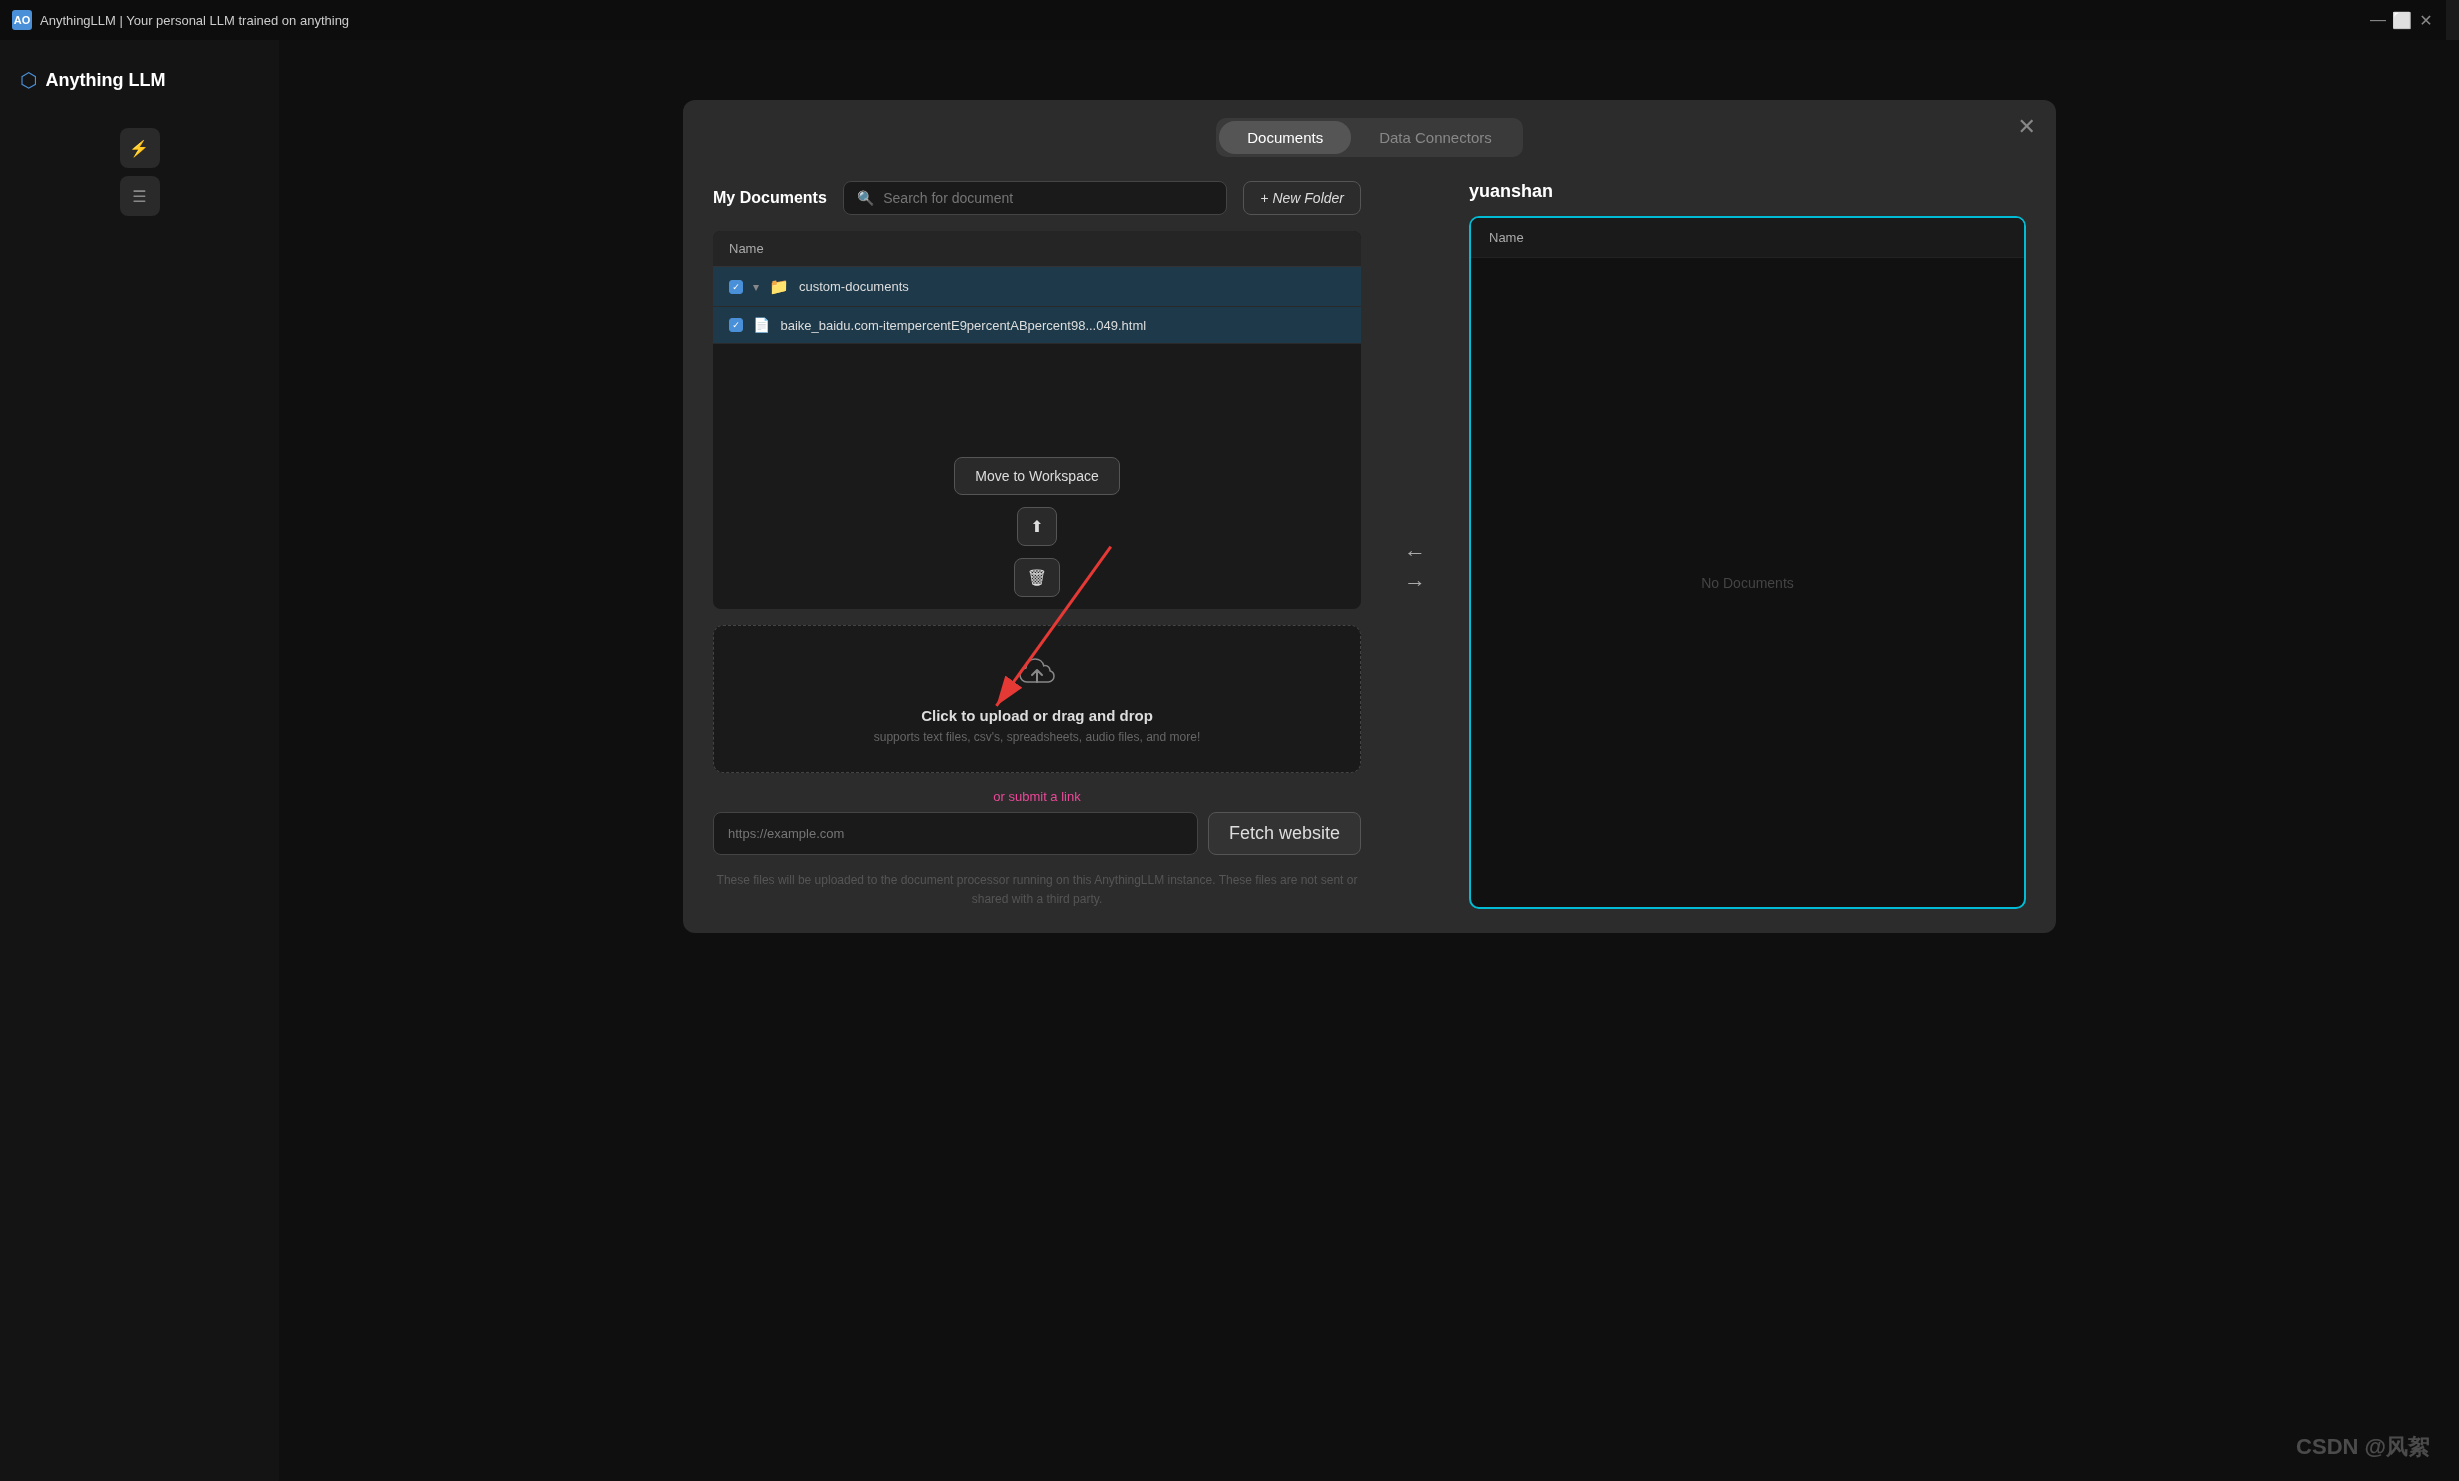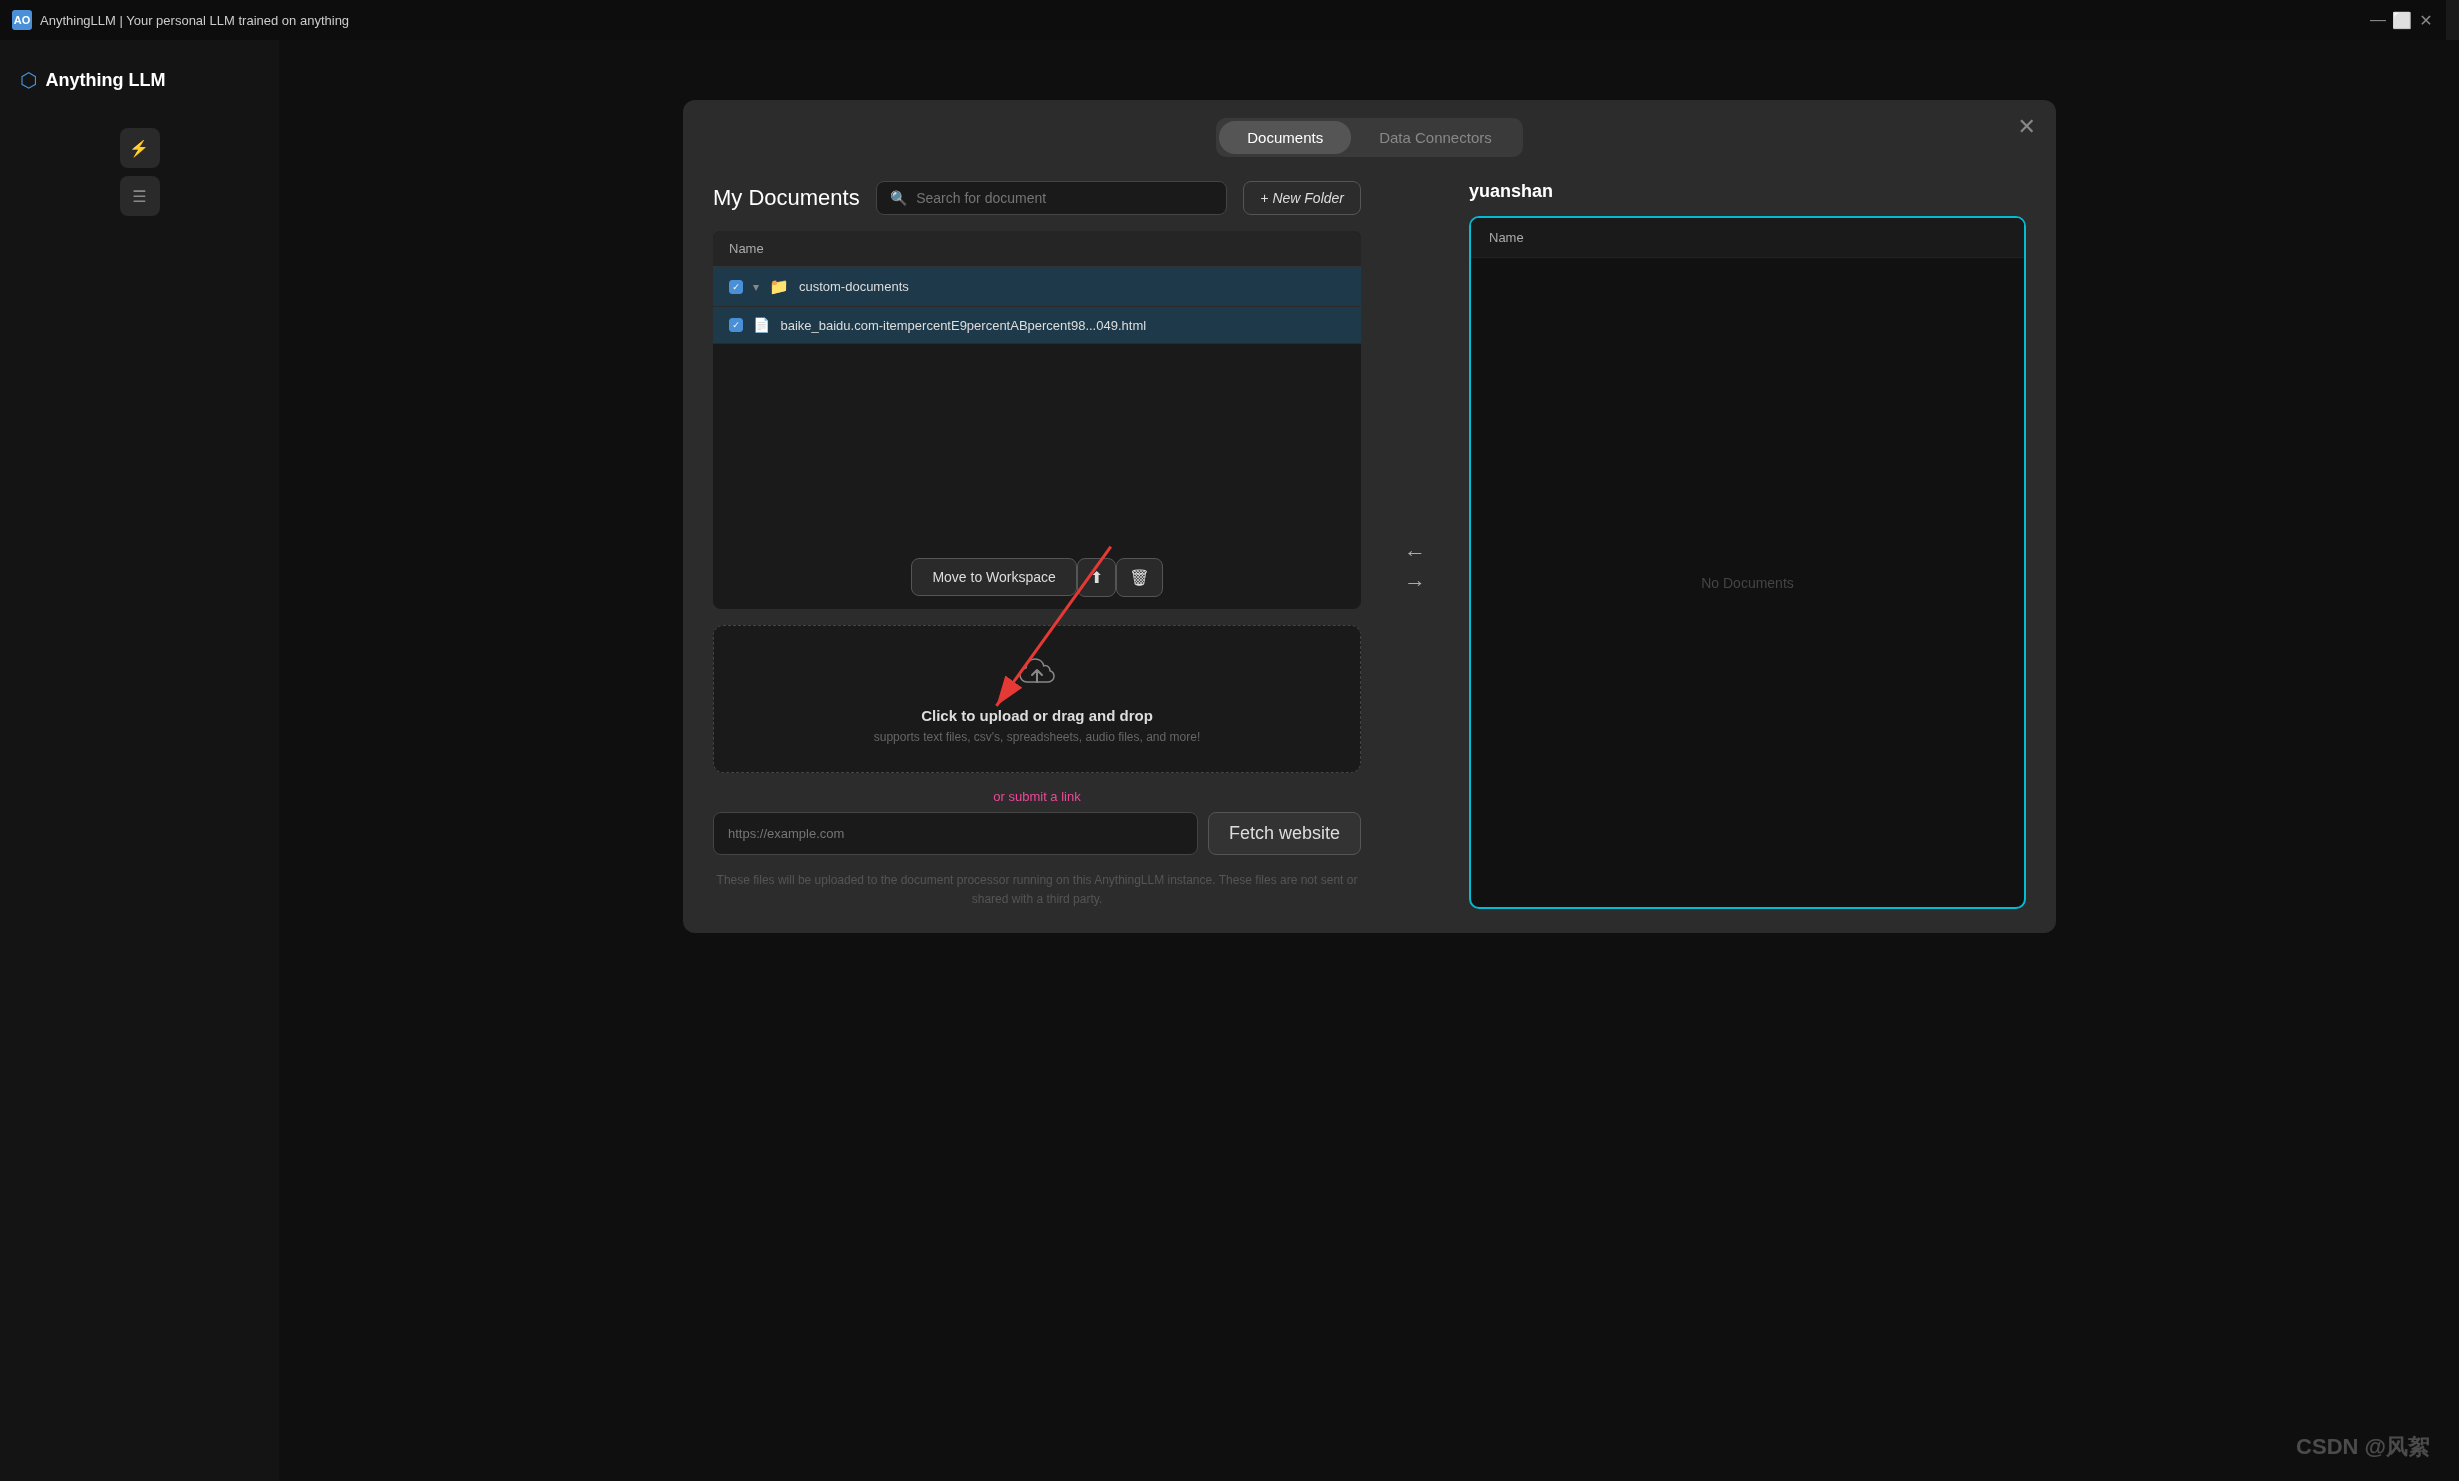--- a/index.html
+++ b/index.html
@@ -165,22 +165,22 @@
       gap: 16px;
     }
 
     
     .docs-header {
       display: flex;
       align-items: center;
       gap: 16px;
     }
     .docs-title {
-      font-size: 22px;
-      font-weight: 400;
+      font-size: 16px;
+      font-weight: 700;
       white-space: nowrap;
     }
     .search-box {
       display: flex;
       align-items: center;
       background: #1a1a1a;
       border: 1px solid #444;
       border-radius: 8px;
       padding: 8px 14px;
       gap: 8px;
@@ -280,21 +280,22 @@
     .file-list-spacer {
       flex: 1;
     }
 
     
     .action-bar {
       display: flex;
       align-items: center;
       justify-content: center;
       padding: 12px 0;
-      gap: 0;
+      gap: 12px;
+      flex-direction: column;
     }
     .move-btn {
       background: #2a2a2a;
       border: 1px solid #555;
       border-radius: 8px;
       padding: 10px 20px;
       color: #ddd;
       font-size: 14px;
       cursor: pointer;
       font-weight: 500;

